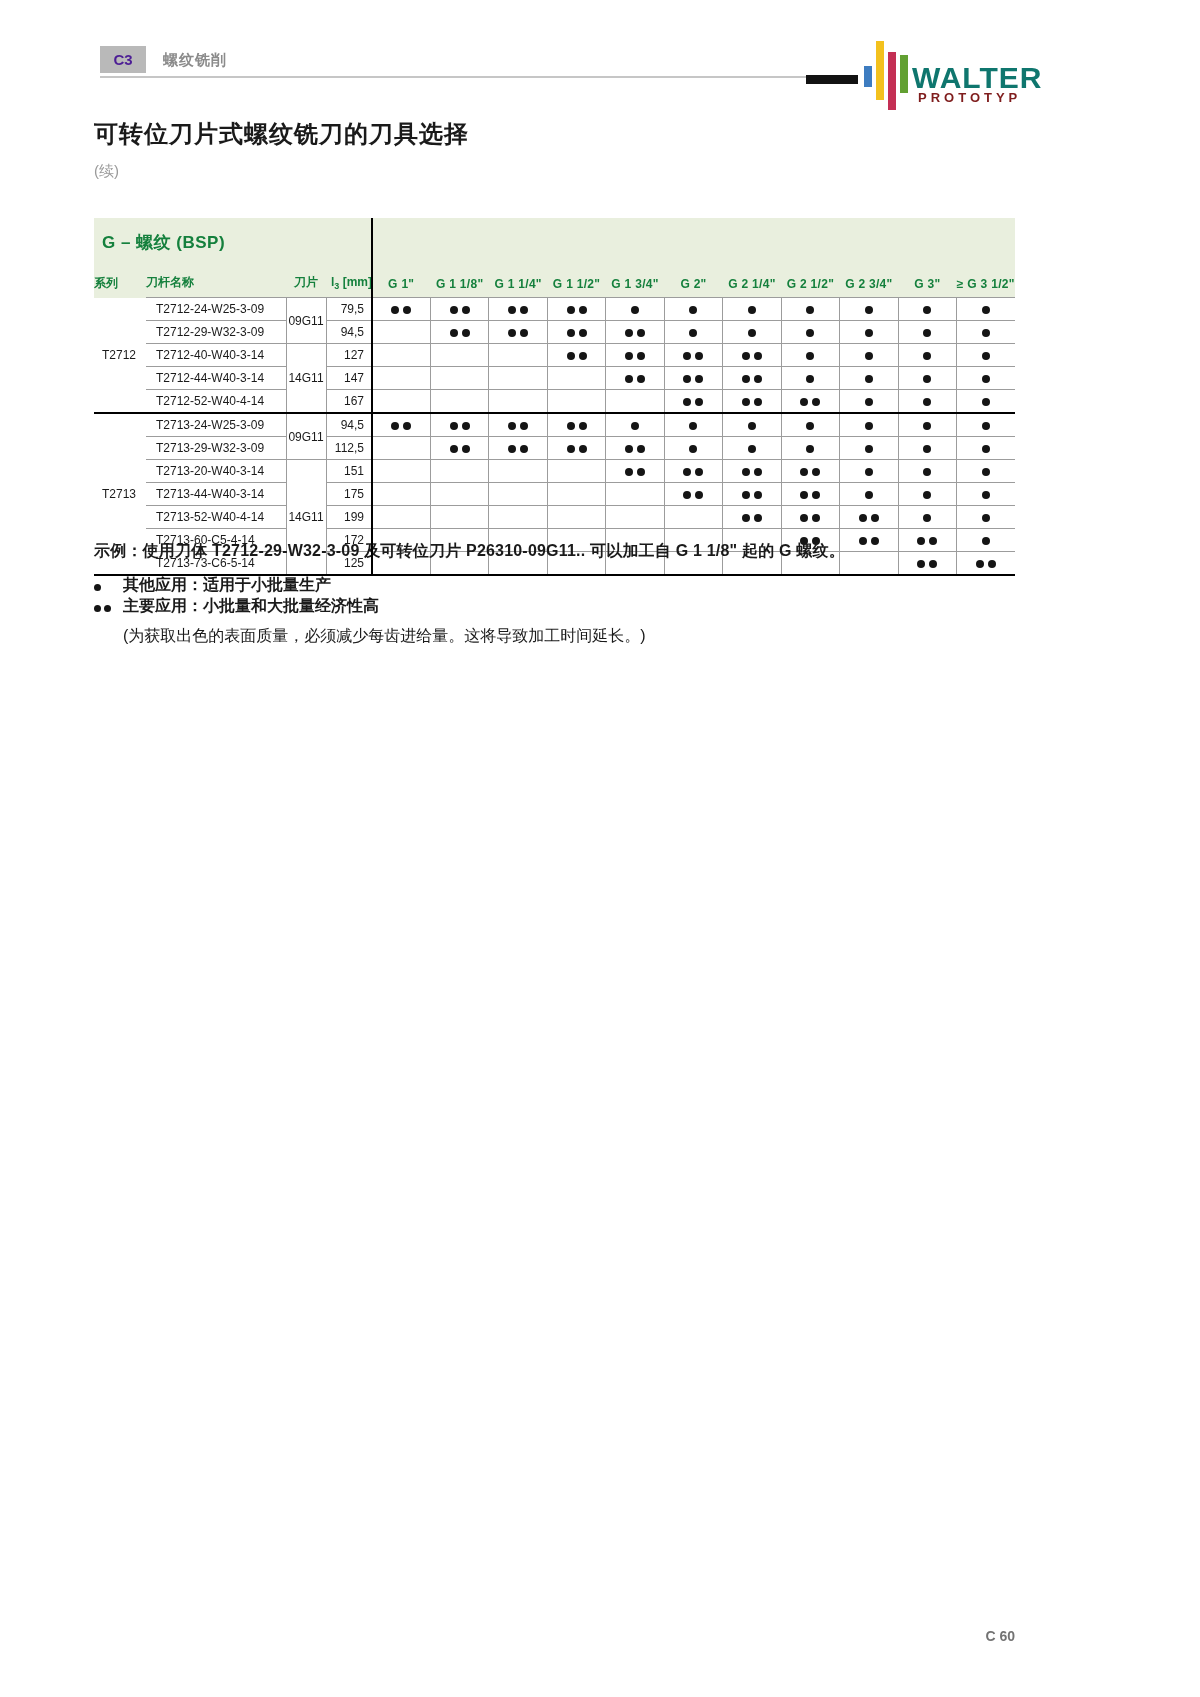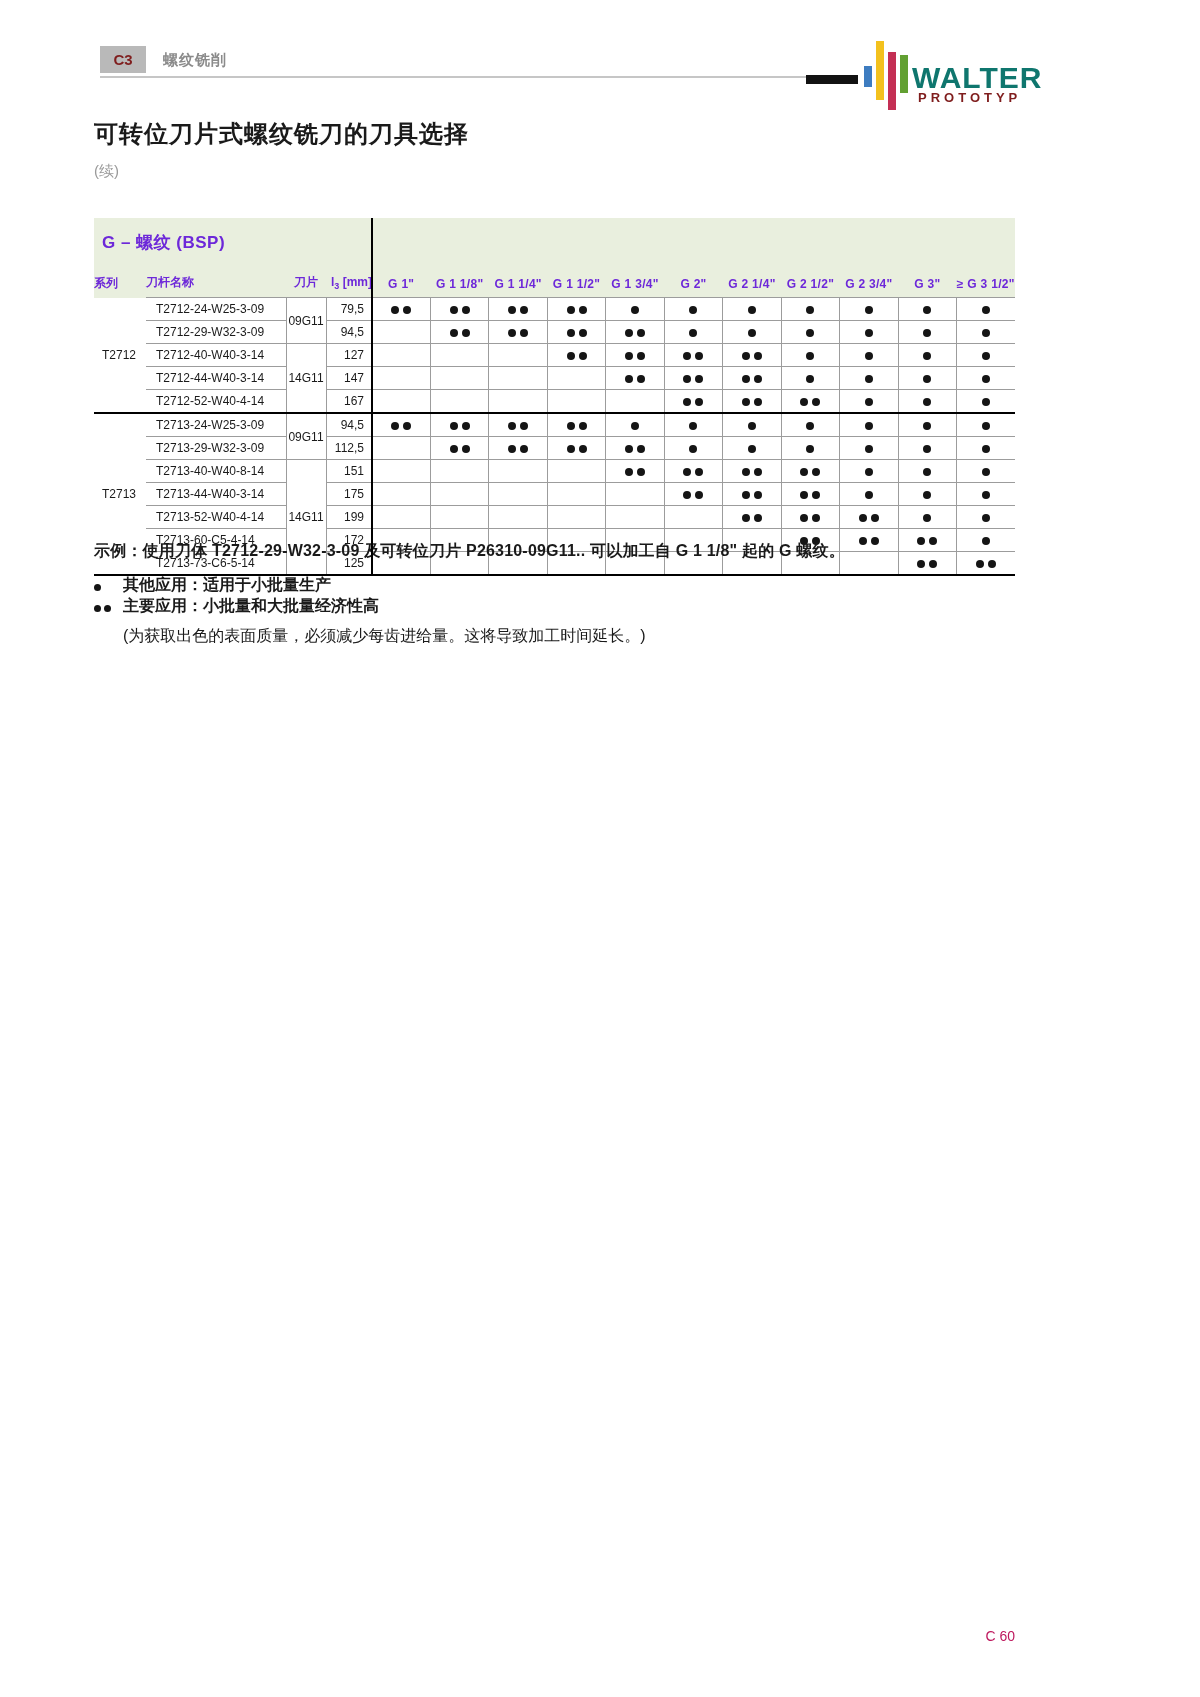--- a/index.html
+++ b/index.html
@@ -1,21 +1,21 @@
 <!DOCTYPE html>
 <html><head>
 <meta charset="utf-8">
 <style>
   html,body{margin:0;padding:0;background:#ffffff;}
   .page{position:relative;width:1200px;height:1697px;background:#ffffff;overflow:hidden;
         font-family:"Liberation Sans",sans-serif;color:#1a1a1a;}
 
   
   .c3-box{position:absolute;left:100px;top:46px;width:46px;height:27px;background:#b9b9b9;
-          color:#7f1d1d;font-weight:bold;font-size:15px;display:flex;align-items:center;justify-content:center;}
+          color:#4c1d95;font-weight:bold;font-size:15px;display:flex;align-items:center;justify-content:center;}
   .chapter-label{position:absolute;left:163px;top:51px;font-size:15px;font-weight:bold;color:#8b8b8b;letter-spacing:1px;}
   .topline{position:absolute;left:100px;top:76px;width:756px;height:2px;background:#c6c6c6;}
 
   
   .logo{position:absolute;left:806px;top:38px;width:216px;height:70px;}
   .logo .dash{position:absolute;left:0;top:37px;width:52px;height:9px;background:#121212;}
   .logo .bar{position:absolute;width:8px;}
   .bar-blue{left:58px;top:28px;height:21px;background:#3d7cc0;}
   .bar-yellow{left:70px;top:3px;height:59px;background:#f3c11d;}
   .bar-red{left:82px;top:14px;height:58px;background:#c42f54;}
@@ -26,21 +26,21 @@
                   letter-spacing:4px;color:#7f1d1d;}
 
   
   .title{position:absolute;left:94px;top:118px;font-size:24px;font-weight:bold;letter-spacing:1px;}
   .subtitle{position:absolute;left:94px;top:162px;font-size:15px;color:#9a9a9a;}
 
   
   .table-wrap{position:absolute;left:94px;top:218px;width:921px;}
   .vline{position:absolute;left:277px;top:0;bottom:0;width:2px;background:#000;z-index:3;}
   table{border-collapse:collapse;table-layout:fixed;width:921px;border-bottom:2px solid #000;}
-  thead th{background:#e9efde;font-weight:bold;color:#6d28d9;}
+  thead th{background:#e9efde;font-weight:bold;color:#15803d;}
   th.th-section{height:37px;text-align:left;vertical-align:middle;font-size:17px;padding:6px 0 0 8px;letter-spacing:.5px;}
   tr.label-row th{height:30px;vertical-align:bottom;font-size:12px;padding:0 0 6px 0;}
   th.h-series{text-align:left;padding-left:8px;}
   th.h-holder{text-align:left;padding-left:10px;}
   th.h-insert{}
   th.h-l3{text-align:right;padding-right:8px;}
   th.h-l3 sub{font-size:9px;}
   th.h-size{text-align:center;font-size:11.5px;letter-spacing:.3px;}
   tbody td{height:20px;font-size:12px;vertical-align:middle;}
   td.c-series{text-align:left;padding-left:8px;font-size:12px;}
@@ -54,21 +54,21 @@
 
   
   .notes{position:absolute;left:94px;top:541px;width:921px;font-size:16px;}
   .note-example{font-weight:bold;margin-bottom:13px;letter-spacing:.2px;}
   .legend-row{display:flex;align-items:flex-start;margin-bottom:9px;font-weight:bold;}
   .legend-marker{width:29px;flex:0 0 29px;padding-top:3px;}
   .ldot{display:inline-block;width:7px;height:7px;border-radius:50%;background:#151515;margin-right:3px;vertical-align:middle;}
   .legend-note{margin-left:29px;font-weight:normal;margin-top:1px;}
 
   .pageno{position:absolute;left:915px;top:1628px;width:100px;text-align:right;
-          font-weight:normal;font-size:14px;color:#be185d;}
+          font-weight:bold;font-size:14px;color:#737373;}
 </style>
 </head>
 <body>
 
 <div class="page">
 
   <div class="c3-box">
     <span>C3</span>
   </div>
   <div class="chapter-label">螺纹铣削</div>
@@ -222,21 +222,21 @@
             <td class="c-dot"><span class="dot"></span><span class="dot"></span></td>
             <td class="c-dot"><span class="dot"></span><span class="dot"></span></td>
             <td class="c-dot"><span class="dot"></span></td>
             <td class="c-dot"><span class="dot"></span></td>
             <td class="c-dot"><span class="dot"></span></td>
             <td class="c-dot"><span class="dot"></span></td>
             <td class="c-dot"><span class="dot"></span></td>
             <td class="c-dot last"><span class="dot"></span></td>
           </tr>
           <tr>
-            <td class="c-holder">T2713-40-W40-8-14</td>
+            <td class="c-holder">T2713-20-W40-3-14</td>
             <td class="c-insert" rowspan="5">14G11</td>
             <td class="c-l3">151</td>
             <td class="c-dot"></td>
             <td class="c-dot"></td>
             <td class="c-dot"></td>
             <td class="c-dot"></td>
             <td class="c-dot"><span class="dot"></span><span class="dot"></span></td>
             <td class="c-dot"><span class="dot"></span><span class="dot"></span></td>
             <td class="c-dot"><span class="dot"></span><span class="dot"></span></td>
             <td class="c-dot"><span class="dot"></span><span class="dot"></span></td>

